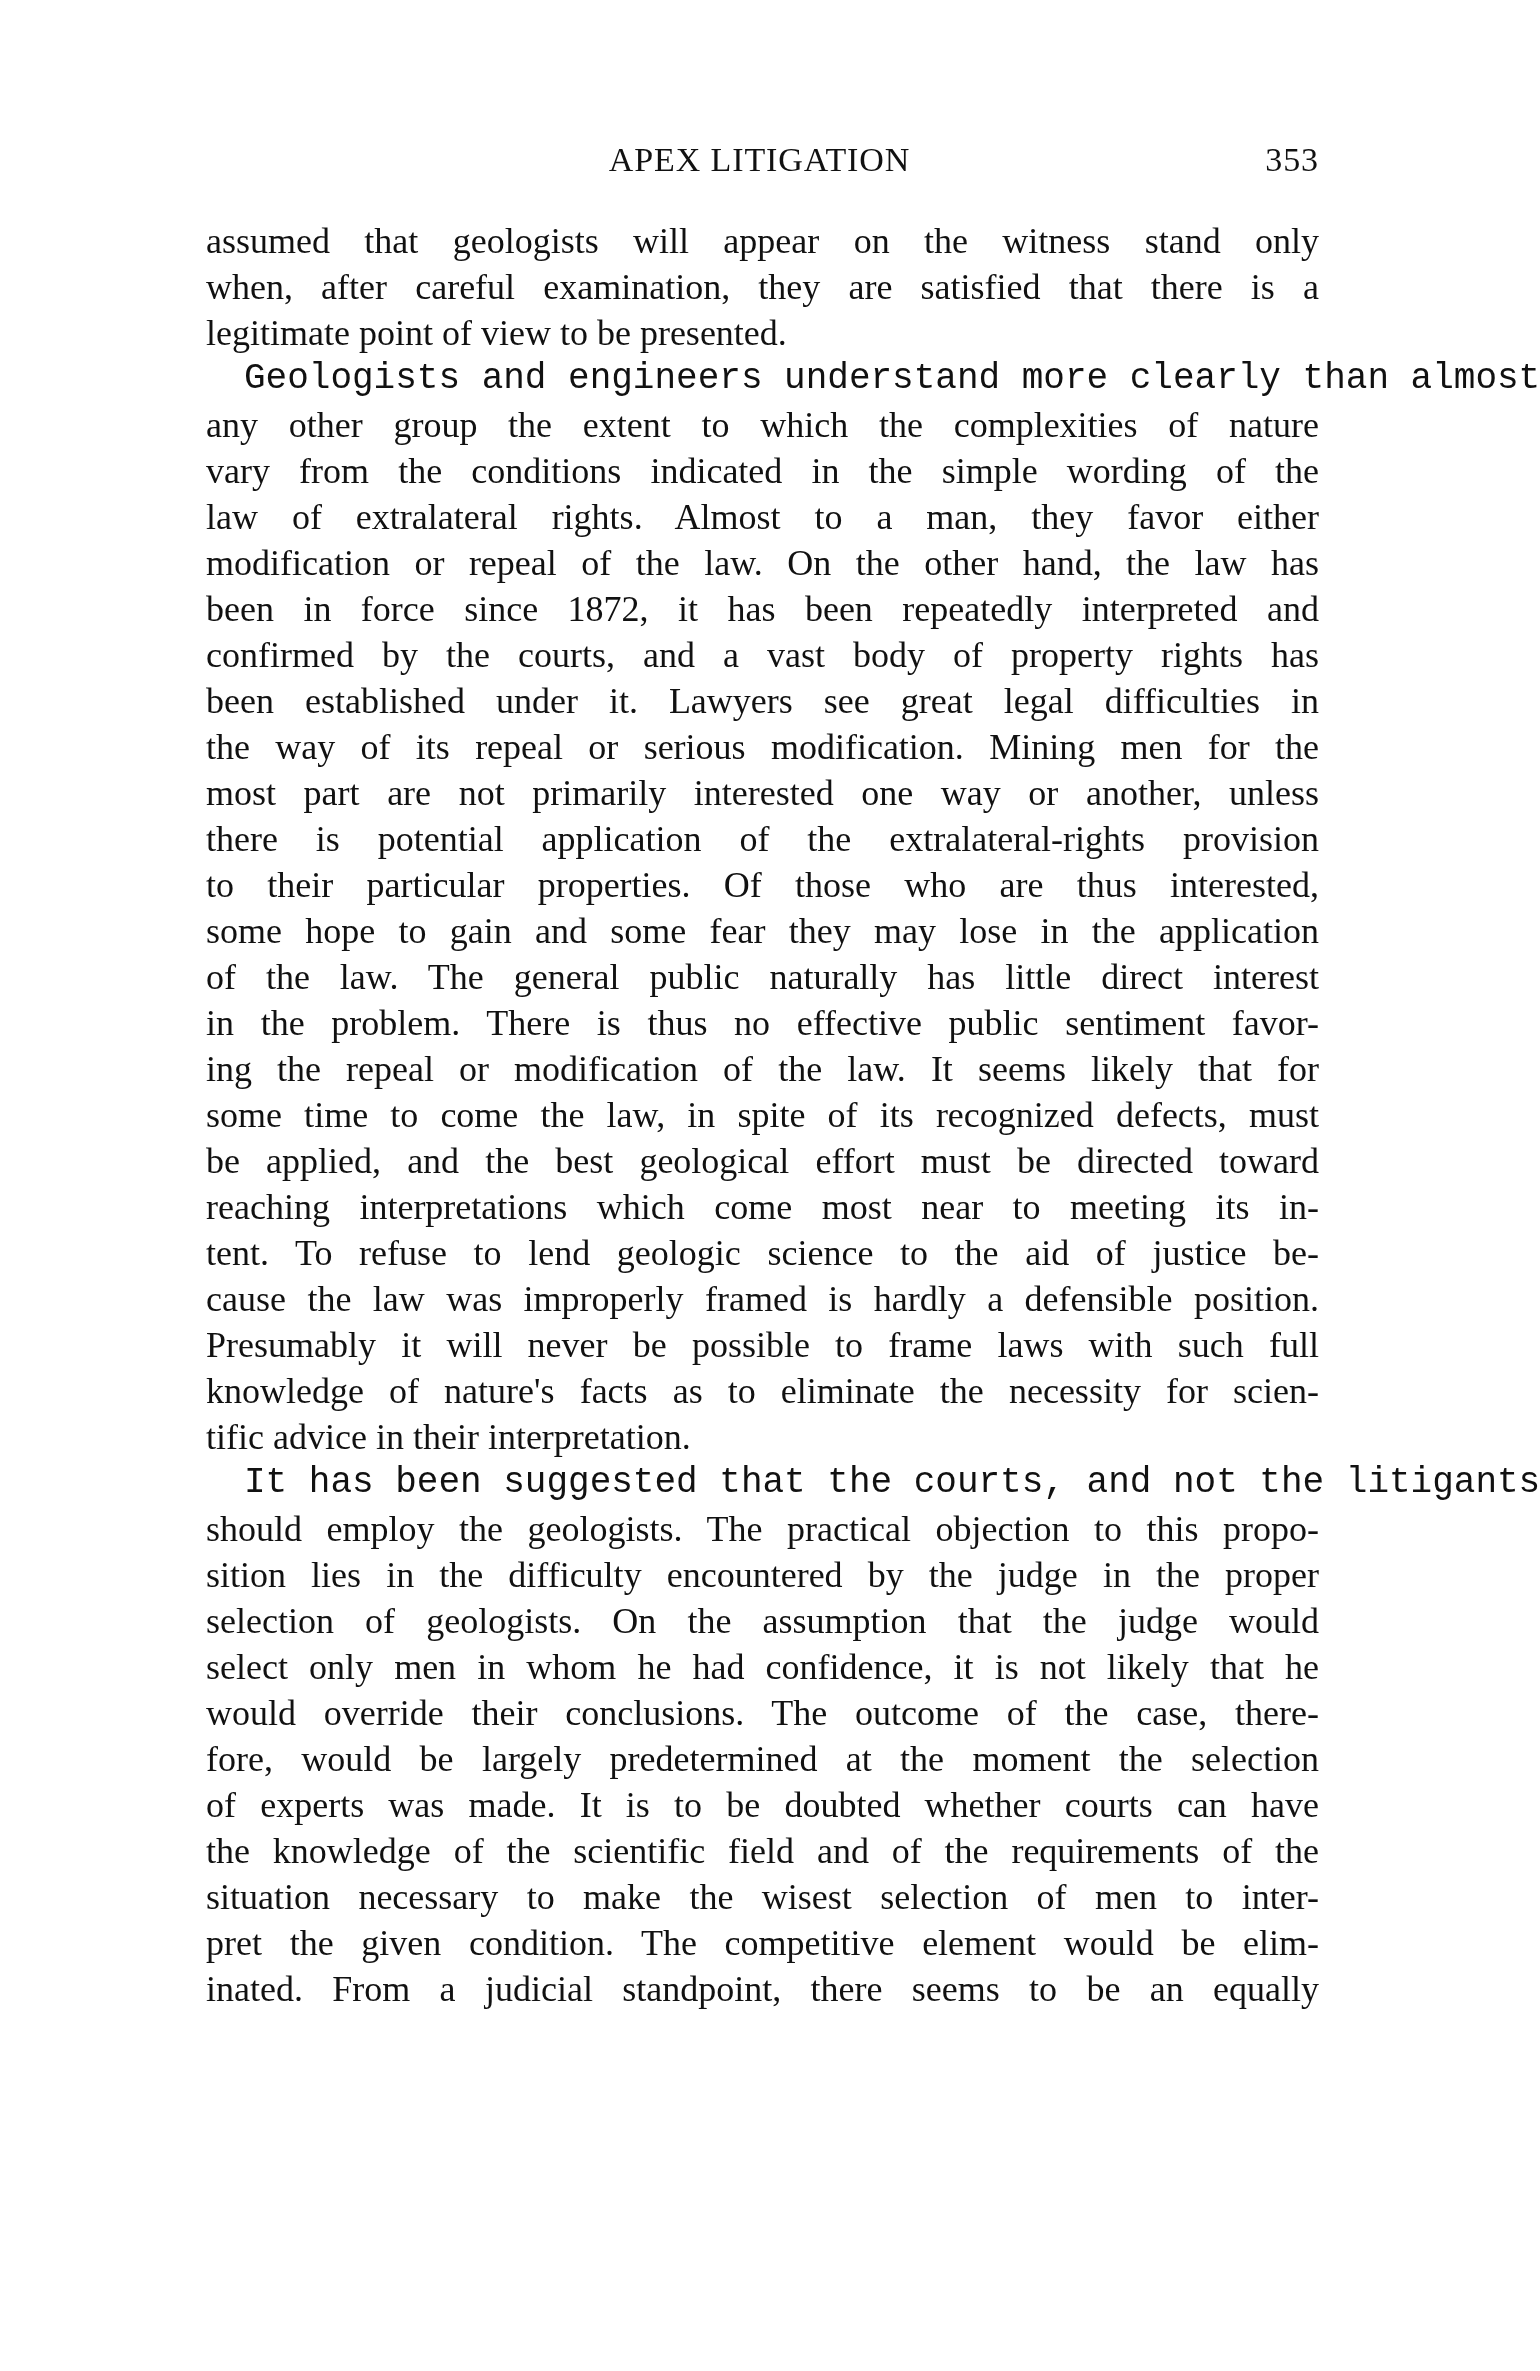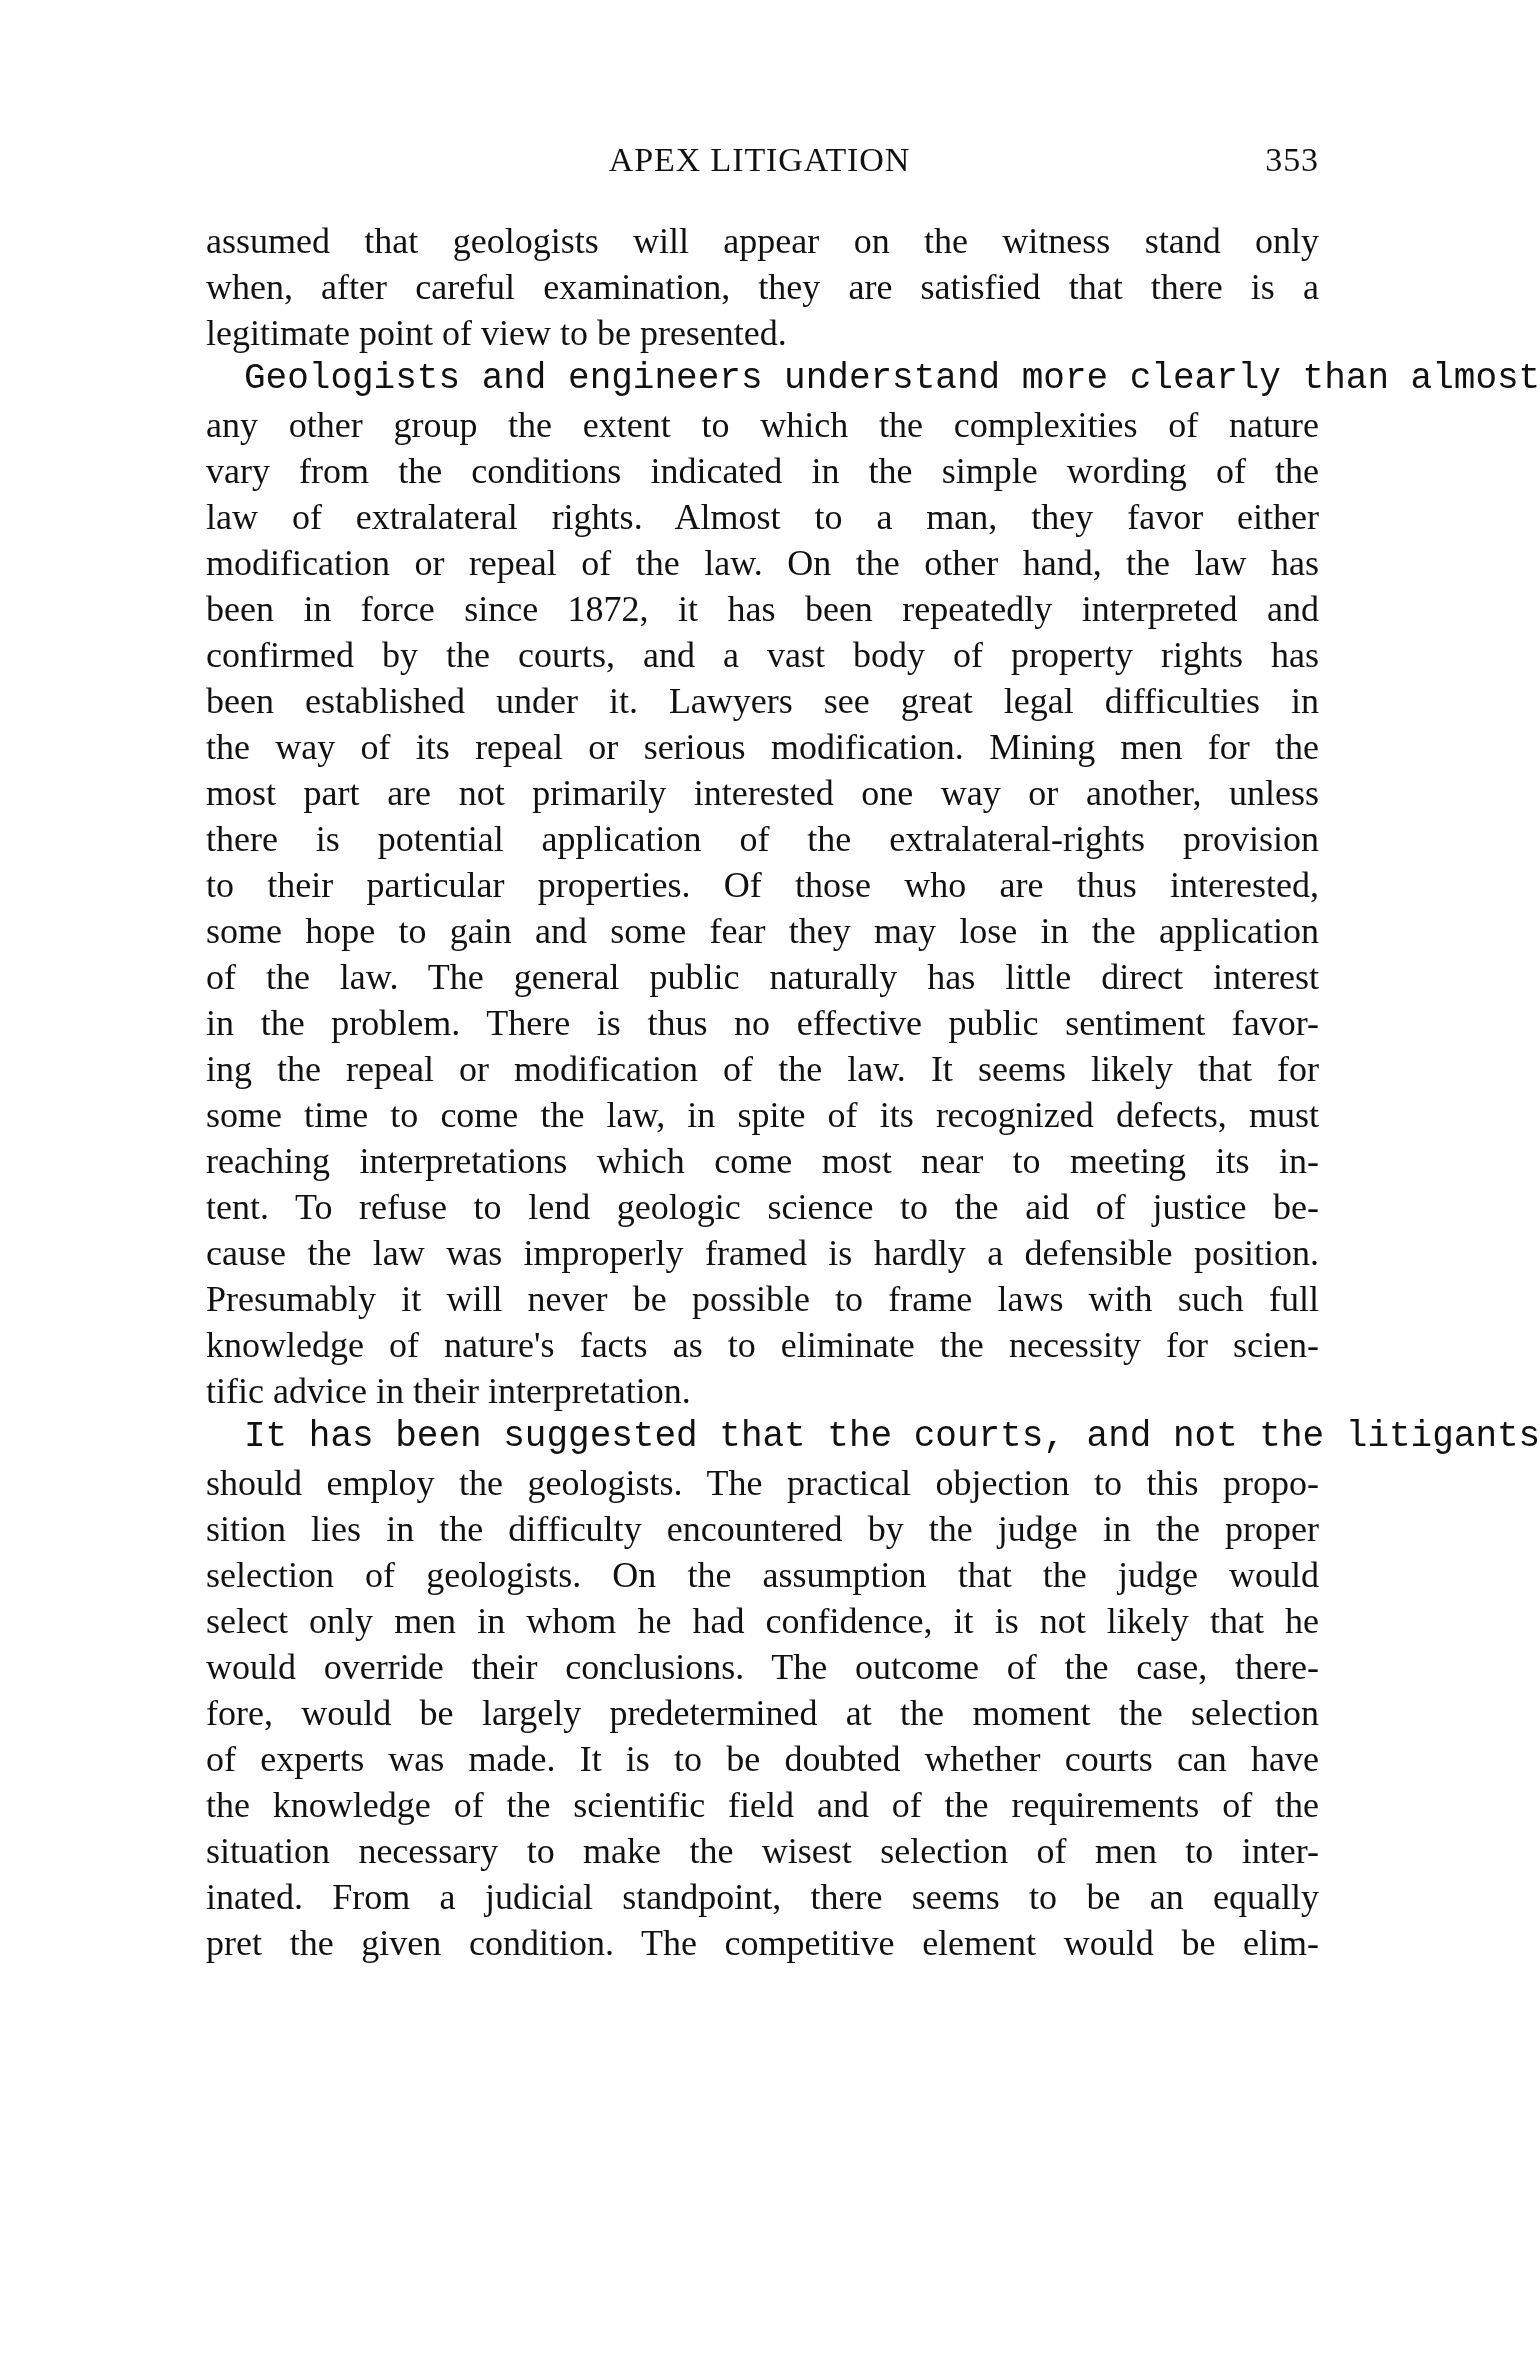--- a/index.html
+++ b/index.html
@@ -36,33 +36,34 @@
     <span class="line">been established under it. Lawyers see great legal difficulties in</span>
     <span class="line">the way of its repeal or serious modification. Mining men for the</span>
     <span class="line">most part are not primarily interested one way or another, unless</span>
     <span class="line">there is potential application of the extralateral-rights provision</span>
     <span class="line">to their particular properties. Of those who are thus interested,</span>
     <span class="line">some hope to gain and some fear they may lose in the application</span>
     <span class="line">of the law. The general public naturally has little direct interest</span>
     <span class="line">in the problem. There is thus no effective public sentiment favor-</span>
     <span class="line">ing the repeal or modification of the law. It seems likely that for</span>
     <span class="line">some time to come the law, in spite of its recognized defects, must</span>
+    <span class="line">be applied, and the best geological effort must be directed toward</span>
     <span class="line">reaching interpretations which come most near to meeting its in-</span>
     <span class="line">tent. To refuse to lend geologic science to the aid of justice be-</span>
     <span class="line">cause the law was improperly framed is hardly a defensible position.</span>
     <span class="line">Presumably it will never be possible to frame laws with such full</span>
     <span class="line">knowledge of nature's facts as to eliminate the necessity for scien-</span>
     <span class="line last">tific advice in their interpretation.</span>
     <span class="line indent">It has been suggested that the courts, and not the litigants,</span>
     <span class="line">should employ the geologists. The practical objection to this propo-</span>
     <span class="line">sition lies in the difficulty encountered by the judge in the proper</span>
     <span class="line">selection of geologists. On the assumption that the judge would</span>
     <span class="line">select only men in whom he had confidence, it is not likely that he</span>
     <span class="line">would override their conclusions. The outcome of the case, there-</span>
     <span class="line">fore, would be largely predetermined at the moment the selection</span>
     <span class="line">of experts was made. It is to be doubted whether courts can have</span>
     <span class="line">the knowledge of the scientific field and of the requirements of the</span>
     <span class="line">situation necessary to make the wisest selection of men to inter-</span>
+    <span class="line">pret the given condition. The competitive element would be elim-</span>
     <span class="line">inated. From a judicial standpoint, there seems to be an equally</span>
-    <span class="line">pret the given condition. The competitive element would be elim-</span>
   </div>
 </div>
 
 
 </body></html>

